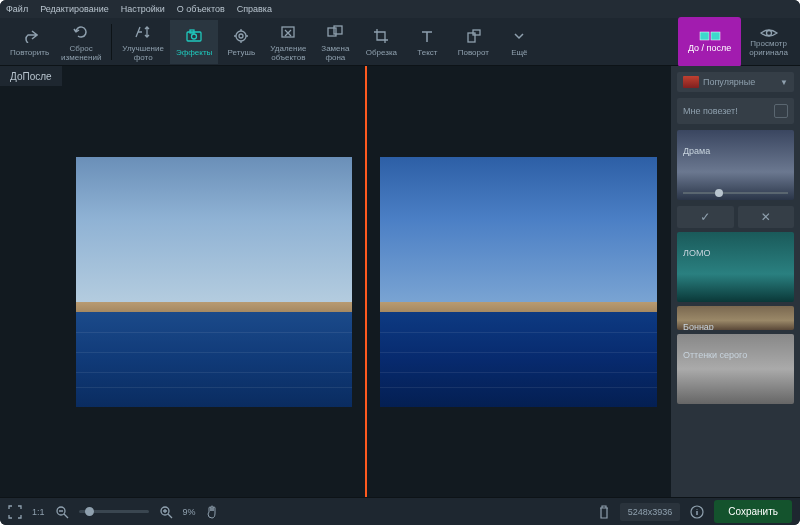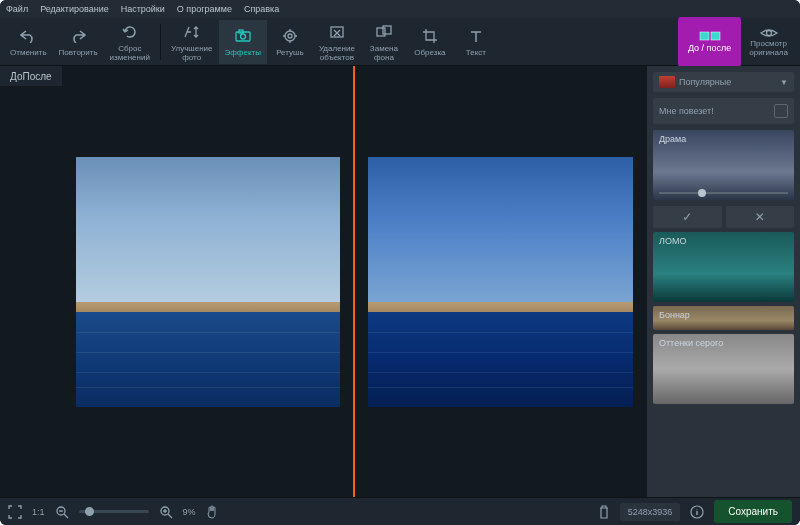--- a/index.html
+++ b/index.html
@@ -24,31 +24,31 @@
 .canvas { flex:1; display:flex; position:relative; }
 .half { flex:1; display:flex; align-items:center; justify-content:center; padding:14px; }
 .divider { width:2px; background:#ff5a1f; position:absolute; left:50%; top:0; bottom:0; transform:translateX(-1px); }
 .photo { width:100%; height:250px; position:relative; overflow:hidden; }
 .sky { position:absolute; inset:0; height:62%; background:linear-gradient(#6a8fb8 0%, #8fb2d4 40%, #b8cfe0 100%); }
 .sky.after { background:linear-gradient(#2d5fa6 0%, #4b7fc5 40%, #7fa8d4 100%); }
 .land { position:absolute; top:58%; left:0; right:0; height:6%; background:linear-gradient(#b89b72, #9c7f58); }
 .sea { position:absolute; top:62%; left:0; right:0; bottom:0; background:linear-gradient(#1b4a8a 0%, #103a78 50%, #0a2c60 100%); }
 .sea.after { background:linear-gradient(#0d3a82 0%, #072a6e 50%, #041f52 100%); }
 .wave { position:absolute; left:0; right:0; height:1px; background:rgba(255,255,255,0.08); }
-.sidebar { width:153px; background:#2a333c; display:flex; flex-direction:column; overflow:hidden; }
+.sidebar { width:129px; background:#2a333c; display:flex; flex-direction:column; overflow:hidden; }
 .side-sel { background:#353e47; margin:6px; padding:4px 6px; display:flex; align-items:center; justify-content:space-between; border-radius:2px; }
 .side-sel .thumb { width:16px; height:12px; background:linear-gradient(#c04030,#802020); border-radius:1px; }
 .side-sel .txt { color:#8fa0ae; font-size:9px; flex:1; padding:0 4px; }
 .side-sel .car { color:#8fa0ae; font-size:8px; }
 .lucky { background:#353e47; margin:0 6px 6px; padding:6px; display:flex; justify-content:space-between; align-items:center; border-radius:2px; }
 .lucky .txt { color:#8fa0ae; font-size:9px; }
 .dice { width:14px; height:14px; border:1px solid #5a6670; border-radius:2px; position:relative; }
 .effects { flex:1; overflow:hidden; display:flex; flex-direction:column; gap:4px; padding:0 6px; }
 .effect { height:70px; border-radius:2px; position:relative; overflow:hidden; background:#3d4650; cursor:pointer; }
-.effect .name { position:absolute; top:4px; left:6px; color:#c8d4de; font-size:9px; z-index:2; }
+.effect .name { position:absolute; top:16px; left:6px; color:#c8d4de; font-size:9px; z-index:2; }
 .effect.drama { background:linear-gradient(#3a4660 0%, #6b7890 60%, #2a3548 100%); }
 .effect.lomo { background:linear-gradient(#1a5a5a 0%, #2a8080 60%, #0a3838 100%); }
 .effect.gray { background:linear-gradient(#888 0%, #aaa 50%, #666 100%); }
 .effect.bonnar { background:linear-gradient(#7a6850 0%, #9a8868 60%, #5a4838 100%); height:24px; }
 .eff-slider { position:absolute; bottom:6px; left:6px; right:6px; height:2px; background:#5a6670; }
 .eff-slider::after { content:''; position:absolute; left:30%; top:-3px; width:8px; height:8px; background:#b8c4ce; border-radius:50%; }
 .apply-row { display:flex; gap:4px; margin-top:2px; }
 .apply-btn { flex:1; background:#353e47; height:22px; display:flex; align-items:center; justify-content:center; color:#8fa0ae; font-size:12px; cursor:pointer; border-radius:2px; }
 .statusbar { height:28px; background:#1e2730; border-top:1px solid #0d1317; display:flex; align-items:center; padding:0 8px; gap:10px; }
 .sb-ico { color:#8fa0ae; font-size:12px; cursor:pointer; }
@@ -62,33 +62,25 @@
 </style>
 </head>
 <body>
 
 <div class="app">
 
   <div class="menubar">
     <span>Файл</span>
     <span>Редактирование</span>
     <span>Настройки</span>
-    <span>О программе</span>
+    <span>О объектов</span>
     <span>Справка</span>
   </div>
 
   <div class="toolbar">
-    <div class="tool">
-      <div class="ico">
-          <svg width="16" height="14" viewBox="0 0 16 14">
-            <path d="M6 2 L1 6 L6 10 M1 6 H10 A5 5 0 0 1 10 14" fill="none" stroke="#8fa0ae" stroke-width="1.5"></path>
-          </svg>
-        </div>
-      <div class="lbl">Отменить</div>
-    </div>
     <div class="tool">
       <div class="ico">
           <svg width="16" height="14" viewBox="0 0 16 14">
             <path d="M10 2 L15 6 L10 10 M15 6 H6 A5 5 0 0 0 6 14" fill="none" stroke="#8fa0ae" stroke-width="1.5"></path>
           </svg>
         </div>
       <div class="lbl">Повторить</div>
     </div>
     <div class="tool">
       <div class="ico">
@@ -157,20 +149,37 @@
         </div>
       <div class="lbl">Обрезка</div>
     </div>
     <div class="tool">
       <div class="ico">
           <svg width="14" height="14" viewBox="0 0 14 14">
             <path d="M2 3 H12 M7 3 V13" stroke="#8fa0ae" stroke-width="1.5"></path>
           </svg>
         </div>
       <div class="lbl">Текст</div>
+    </div>
+    <div class="tool">
+      <div class="ico">
+          <svg width="16" height="14" viewBox="0 0 16 14">
+            <rect x="3" y="4" width="7" height="9" fill="none" stroke="#8fa0ae" stroke-width="1.3"></rect>
+            <rect x="8" y="1" width="7" height="5" fill="none" stroke="#8fa0ae" stroke-width="1.3"></rect>
+          </svg>
+        </div>
+      <div class="lbl">Поворот</div>
+    </div>
+    <div class="tool">
+      <div class="ico">
+          <svg width="14" height="10" viewBox="0 0 14 10">
+            <path d="M3 3 L7 7 L11 3" fill="none" stroke="#8fa0ae" stroke-width="1.5"></path>
+          </svg>
+        </div>
+      <div class="lbl">Ещё</div>
     </div>
     <div class="tb-spacer"></div>
     <div class="tb-right">
       <div class="btn-ba">
         <div class="ico">
             <svg width="22" height="10" viewBox="0 0 22 10">
               <rect x="1" y="1" width="9" height="8" fill="#3dd8cc" stroke="#fff" stroke-width="0.5"></rect>
               <rect x="12" y="1" width="9" height="8" fill="#3dd8cc" stroke="#fff" stroke-width="0.5"></rect>
             </svg>
           </div>

